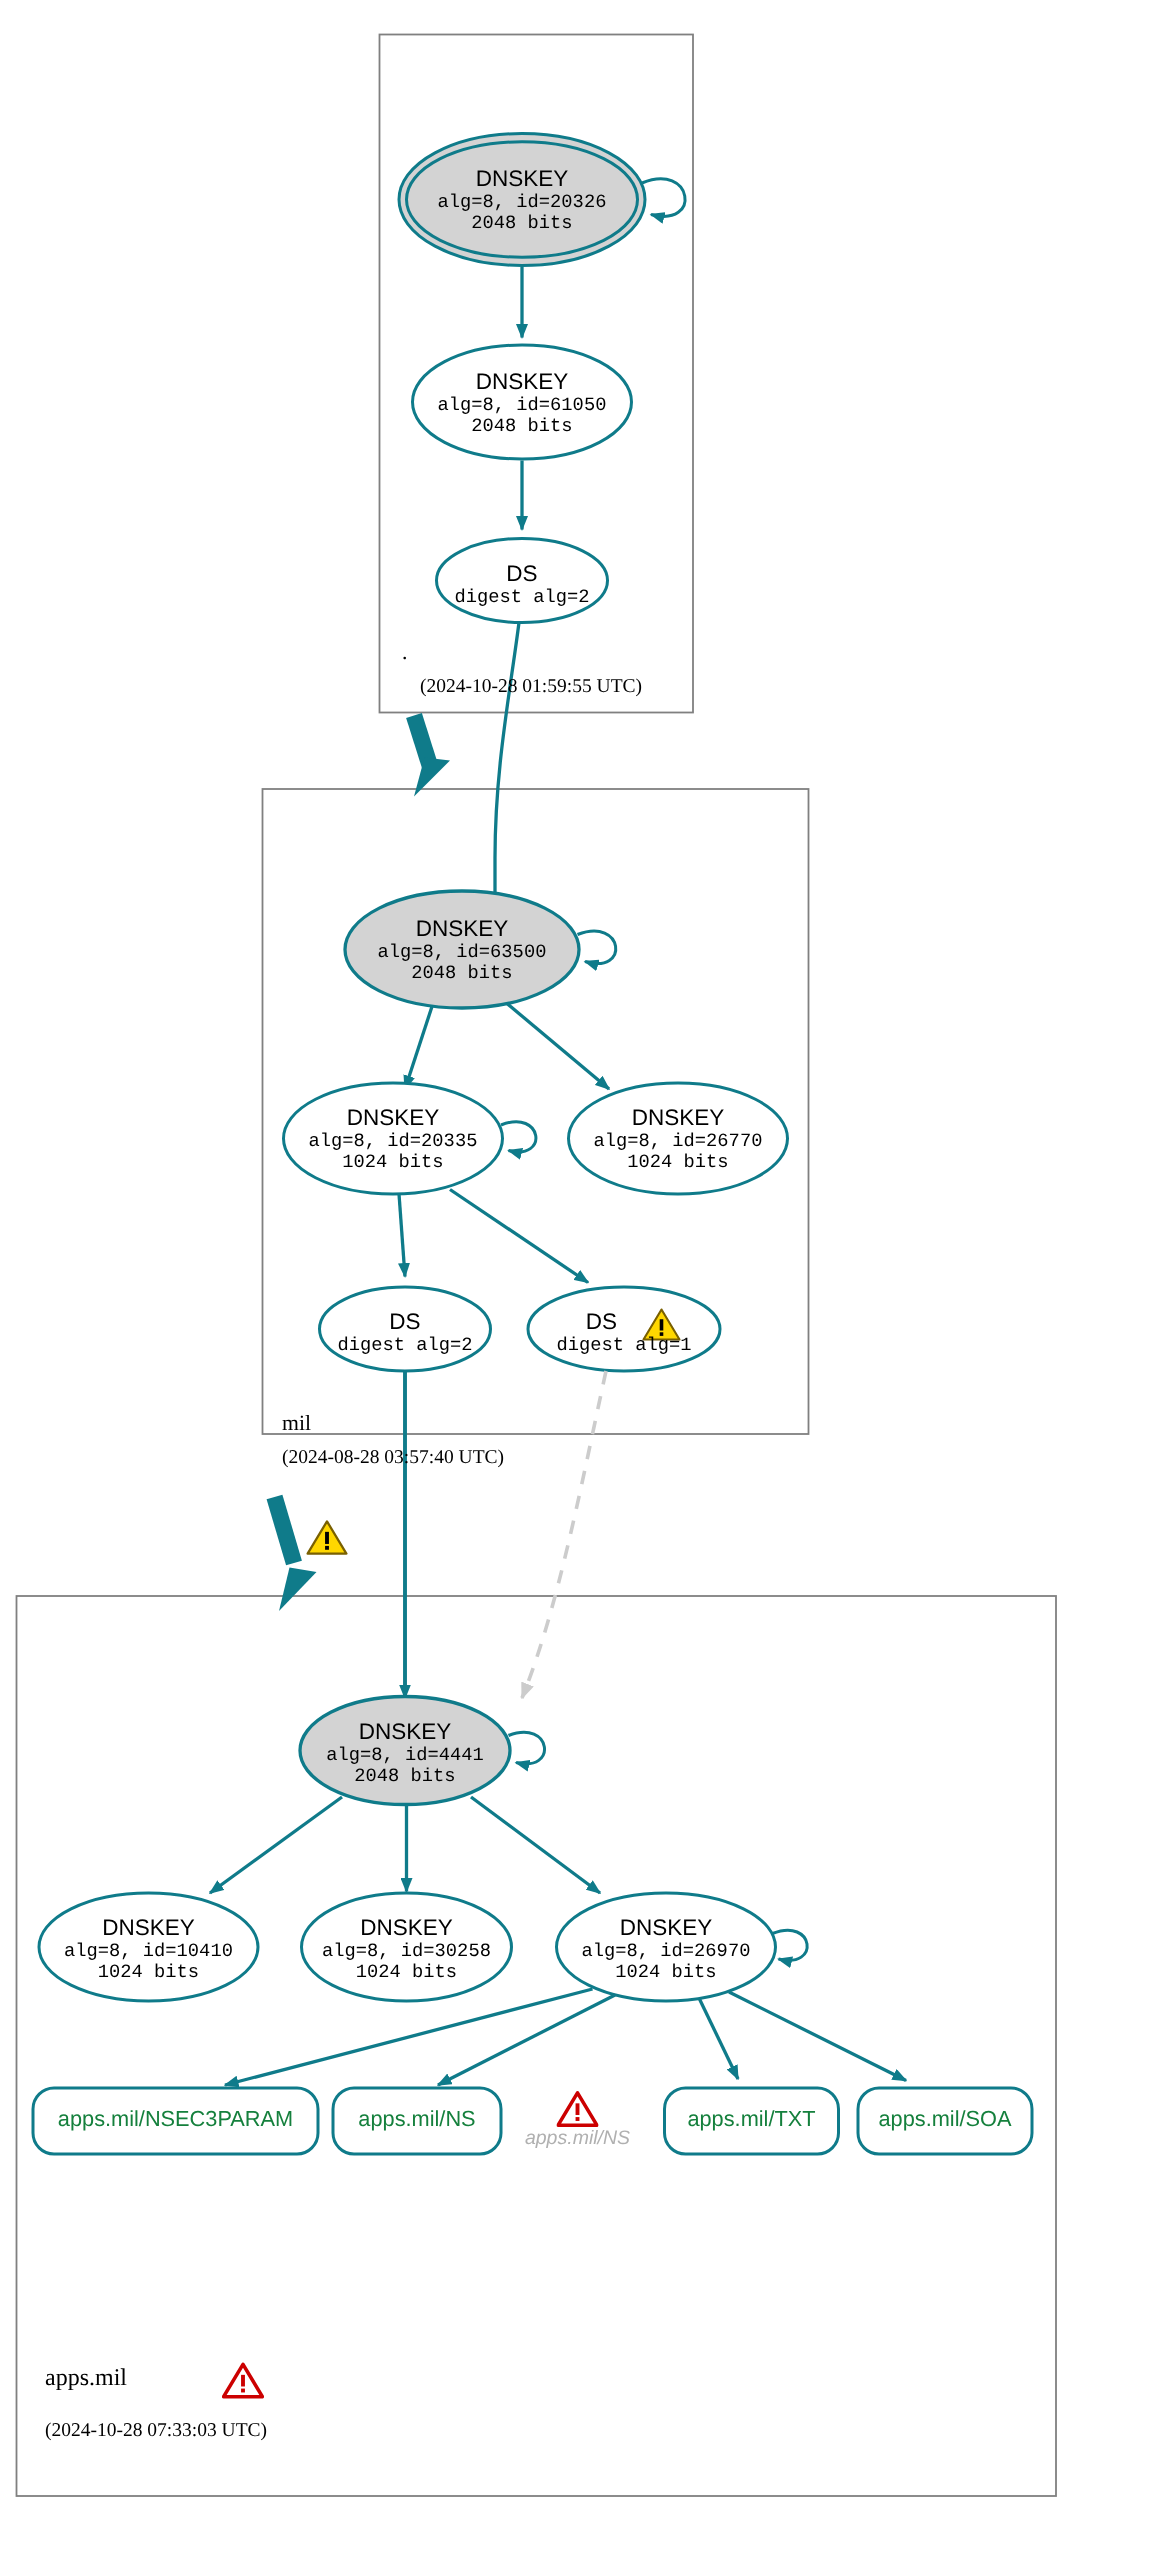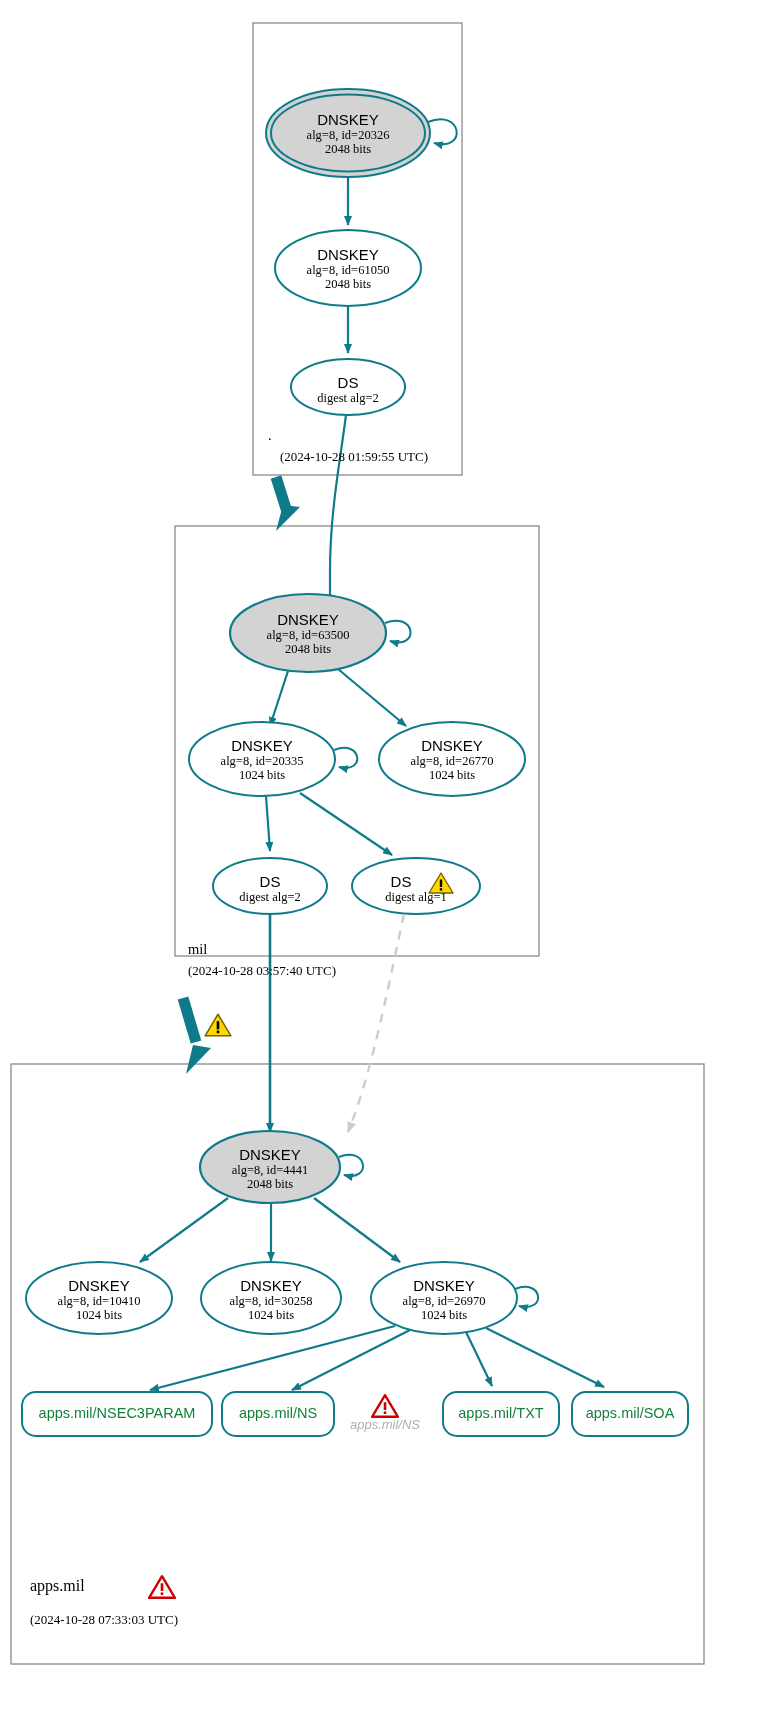--- a/index.html
+++ b/index.html
@@ -32,21 +32,21 @@
     text-align: center;
     pointer-events: none;
     color: #000000;
   }
   .ttl-main {
     font-family: "Liberation Sans", sans-serif;
     font-size: 15px;
     line-height: 17px;
   }
   .ttl-sub {
-    font-family: Liberation Serif, serif;
+    font-family: Liberation Mono, monospace;
     font-size: 12.5px;
     line-height: 14px;
   }
   .zone-name {
     position: absolute;
     font-family: "Liberation Serif", serif;
     font-size: 14.5px;
     color: #000000;
   }
   .zone-time {
@@ -222,21 +222,21 @@
     <div class="ttl-main">DS</div>
     <div class="ttl-sub">digest alg=2</div>
   </div>
 
   <div class="node-label" style="left:346px; top:861px; width:140px;">
     <div class="ttl-main" style="padding-right:30px;">DS</div>
     <div class="ttl-sub">digest alg=1</div>
   </div>
 
   <div class="zone-name" style="left:188px; top:929px;">mil</div>
-  <div class="zone-time" style="left:188px; top:951px;">(2024-10-28 03:57:40 UTC)</div>
+  <div class="zone-time" style="left:188px; top:951px;">(2024-08-28 03:57:40 UTC)</div>
 
   <div class="node-label" style="left:190px; top:1134px; width:160px;">
     <div class="ttl-main">DNSKEY</div>
     <div class="ttl-sub">alg=8, id=4441</div>
     <div class="ttl-sub">2048 bits</div>
   </div>
 
   <div class="node-label" style="left:19px; top:1265px; width:160px;">
     <div class="ttl-main">DNSKEY</div>
     <div class="ttl-sub">alg=8, id=10410</div>

